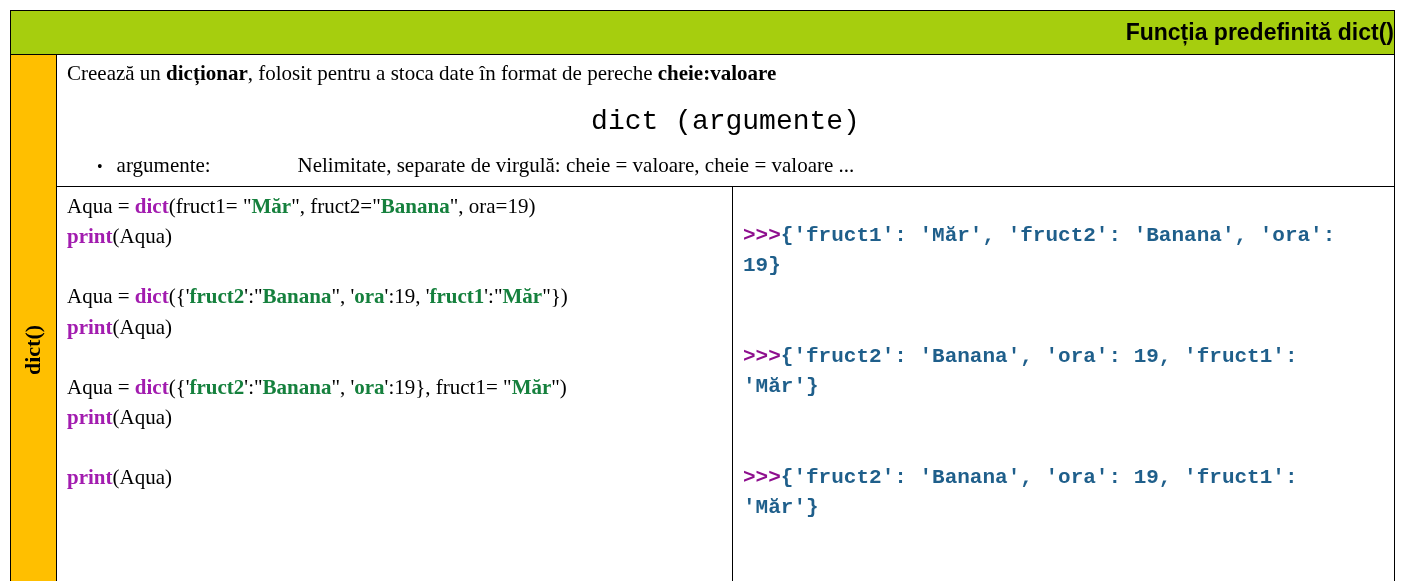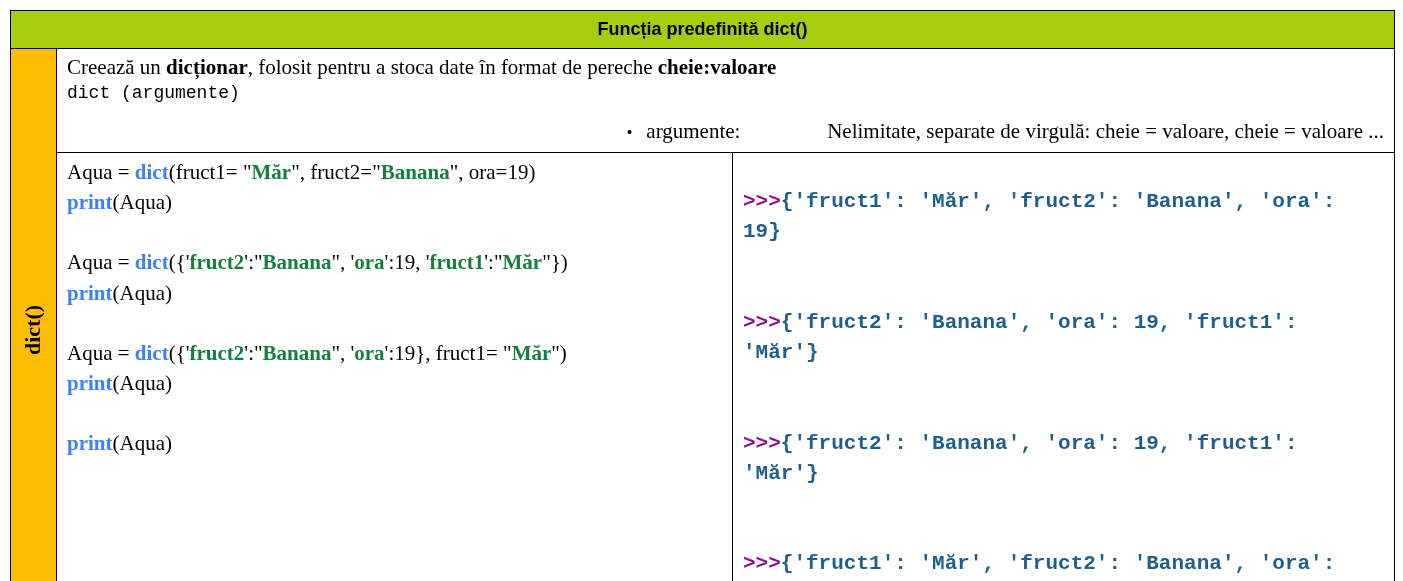--- a/index.html
+++ b/index.html
@@ -8,23 +8,23 @@
     font-family: 'Liberation Serif', 'Times New Roman', serif;
     font-size: 21px;
     background: #fff;
   }
   .outer {
     border: 1.5px solid #000;
     width: 1383px;
   }
   .header {
     background: #a6ce0e;
-    text-align: center;
+    text-align: right;
     font-weight: bold;
-    font-size: 18px;
+    font-size: 23px;
     padding: 8px 0;
     border-bottom: 1.5px solid #000;
     font-family: 'Liberation Sans', Arial, sans-serif;
   }
   .row {
     display: flex;
   }
   .sidebar {
     background: #ffbf00;
     width: 45px;
@@ -42,31 +42,30 @@
   .content {
     flex: 1;
     display: flex;
     flex-direction: column;
   }
   .desc-block {
     border-bottom: 1.5px solid #000;
     padding: 6px 10px 8px 10px;
   }
   .desc-line {
-    margin-bottom: 3px;
+    margin-bottom: 20px;
   }
   .syntax {
     font-family: 'Liberation Mono', 'Courier New', monospace;
-    text-align: left;
-    font-size: 18px;
+    text-align: center;
+    font-size: 28px;
     margin-bottom: 16px;
   }
   .arg-line {
     padding-left: 30px;
-    text-align: right;
   }
   .bullet {
     display: inline-block;
     width: 80px;
   }
   .bullet::before {
     content: "•";
     margin-right: 14px;
     font-size: 16px;
     vertical-align: middle;
@@ -79,21 +78,21 @@
     border-right: 1.5px solid #000;
     padding: 4px 10px 2px 10px;
     line-height: 1.44;
   }
   .code-right {
     flex: 1;
     padding: 4px 10px 2px 10px;
     line-height: 1.44;
   }
   .b { font-weight: bold; }
-  .kw { color: #3b82f6; font-weight: bold; }
+  .kw { color: #a21caf; font-weight: bold; }
   .str { color: #15803d; font-weight: bold; }
   .prompt { color: #8e0e8e; font-weight: bold; }
   .out { color: #1f5f8b; font-weight: bold; }
   .spacer { height: 30px; }
   .mono { font-family: 'Liberation Mono', 'Courier New', monospace; }
 </style>
 </head>
 <body>
 
 <div class="outer">

